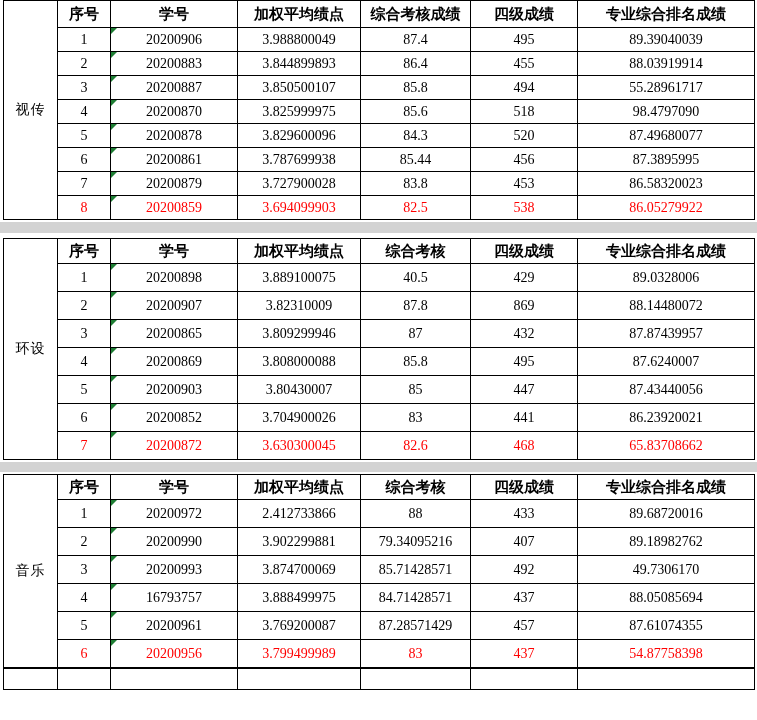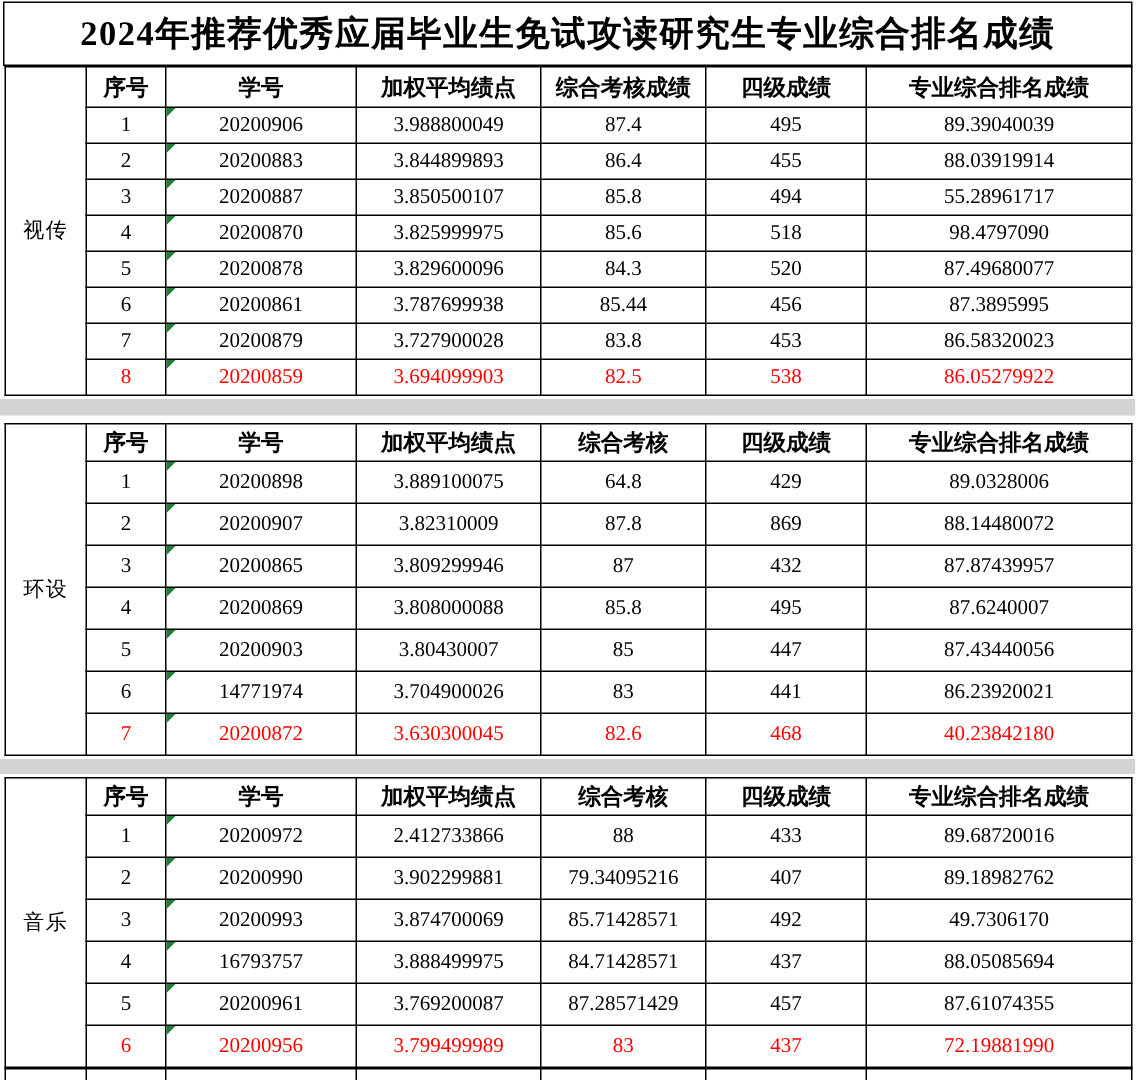--- a/index.html
+++ b/index.html
@@ -70,21 +70,20 @@
   .sep2 .separator-bar{height:10px;}
   
   table.partial{border-collapse:collapse;table-layout:fixed;width:751px;margin:0 3px;}
   table.partial td{border:1px solid #000;height:20px;padding:0;}
 </style>
 </head>
 <body>
 
 <div id="screen">
 
-  <div class="title">2024年推荐优秀应届毕业生免试攻读研究生专业综合排名成绩</div>
 
   <table class="rank t0">
     <colgroup>
       <col style="width:54px">
         <col style="width:53px">
         <col style="width:127px">
       <col style="width:123px">
         <col style="width:110px">
         <col style="width:107px">
         <col style="width:177px">
@@ -187,21 +186,21 @@
           <th>学号</th>
           <th>加权平均绩点</th>
           <th>综合考核</th>
           <th>四级成绩</th>
           <th>专业综合排名成绩</th>
         </tr>
         <tr class="data-row">
           <td><span>1</span></td>
           <td class="id-cell"><span class="corner-marker"></span><span>20200898</span></td>
           <td><span>3.889100075</span></td>
-          <td><span>64.8</span></td>
+          <td><span>40.5</span></td>
           <td><span>429</span></td>
           <td><span>89.0328006</span></td>
         </tr>
         <tr class="data-row">
           <td><span>2</span></td>
           <td class="id-cell"><span class="corner-marker"></span><span>20200907</span></td>
           <td><span>3.82310009</span></td>
           <td><span>87.8</span></td>
           <td><span>869</span></td>
           <td><span>88.14480072</span></td>
@@ -225,33 +224,33 @@
         <tr class="data-row">
           <td><span>5</span></td>
           <td class="id-cell"><span class="corner-marker"></span><span>20200903</span></td>
           <td><span>3.80430007</span></td>
           <td><span>85</span></td>
           <td><span>447</span></td>
           <td><span>87.43440056</span></td>
         </tr>
         <tr class="data-row">
           <td><span>6</span></td>
-          <td class="id-cell"><span class="corner-marker"></span><span>14771974</span></td>
+          <td class="id-cell"><span class="corner-marker"></span><span>20200852</span></td>
           <td><span>3.704900026</span></td>
           <td><span>83</span></td>
           <td><span>441</span></td>
           <td><span>86.23920021</span></td>
         </tr>
         <tr class="data-row red-row">
           <td><span>7</span></td>
           <td class="id-cell"><span class="corner-marker"></span><span>20200872</span></td>
           <td><span>3.630300045</span></td>
           <td><span>82.6</span></td>
           <td><span>468</span></td>
-          <td><span>40.23842180</span></td>
+          <td><span>65.83708662</span></td>
         </tr>
       </tbody>
   </table>
 
   <div class="separator sep2">
     <div class="separator-bar"></div>
   </div>
 
   <table class="rank t2">
     <colgroup>
@@ -312,21 +311,21 @@
           <td><span>87.28571429</span></td>
           <td><span>457</span></td>
           <td><span>87.61074355</span></td>
         </tr>
         <tr class="data-row red-row">
           <td><span>6</span></td>
           <td class="id-cell"><span class="corner-marker"></span><span>20200956</span></td>
           <td><span>3.799499989</span></td>
           <td><span>83</span></td>
           <td><span>437</span></td>
-          <td><span>72.19881990</span></td>
+          <td><span>54.87758398</span></td>
         </tr>
       </tbody>
   </table>
 
   <table class="partial">
     <colgroup>
       <col style="width:54px">
         <col style="width:53px">
         <col style="width:127px">
       <col style="width:123px">

